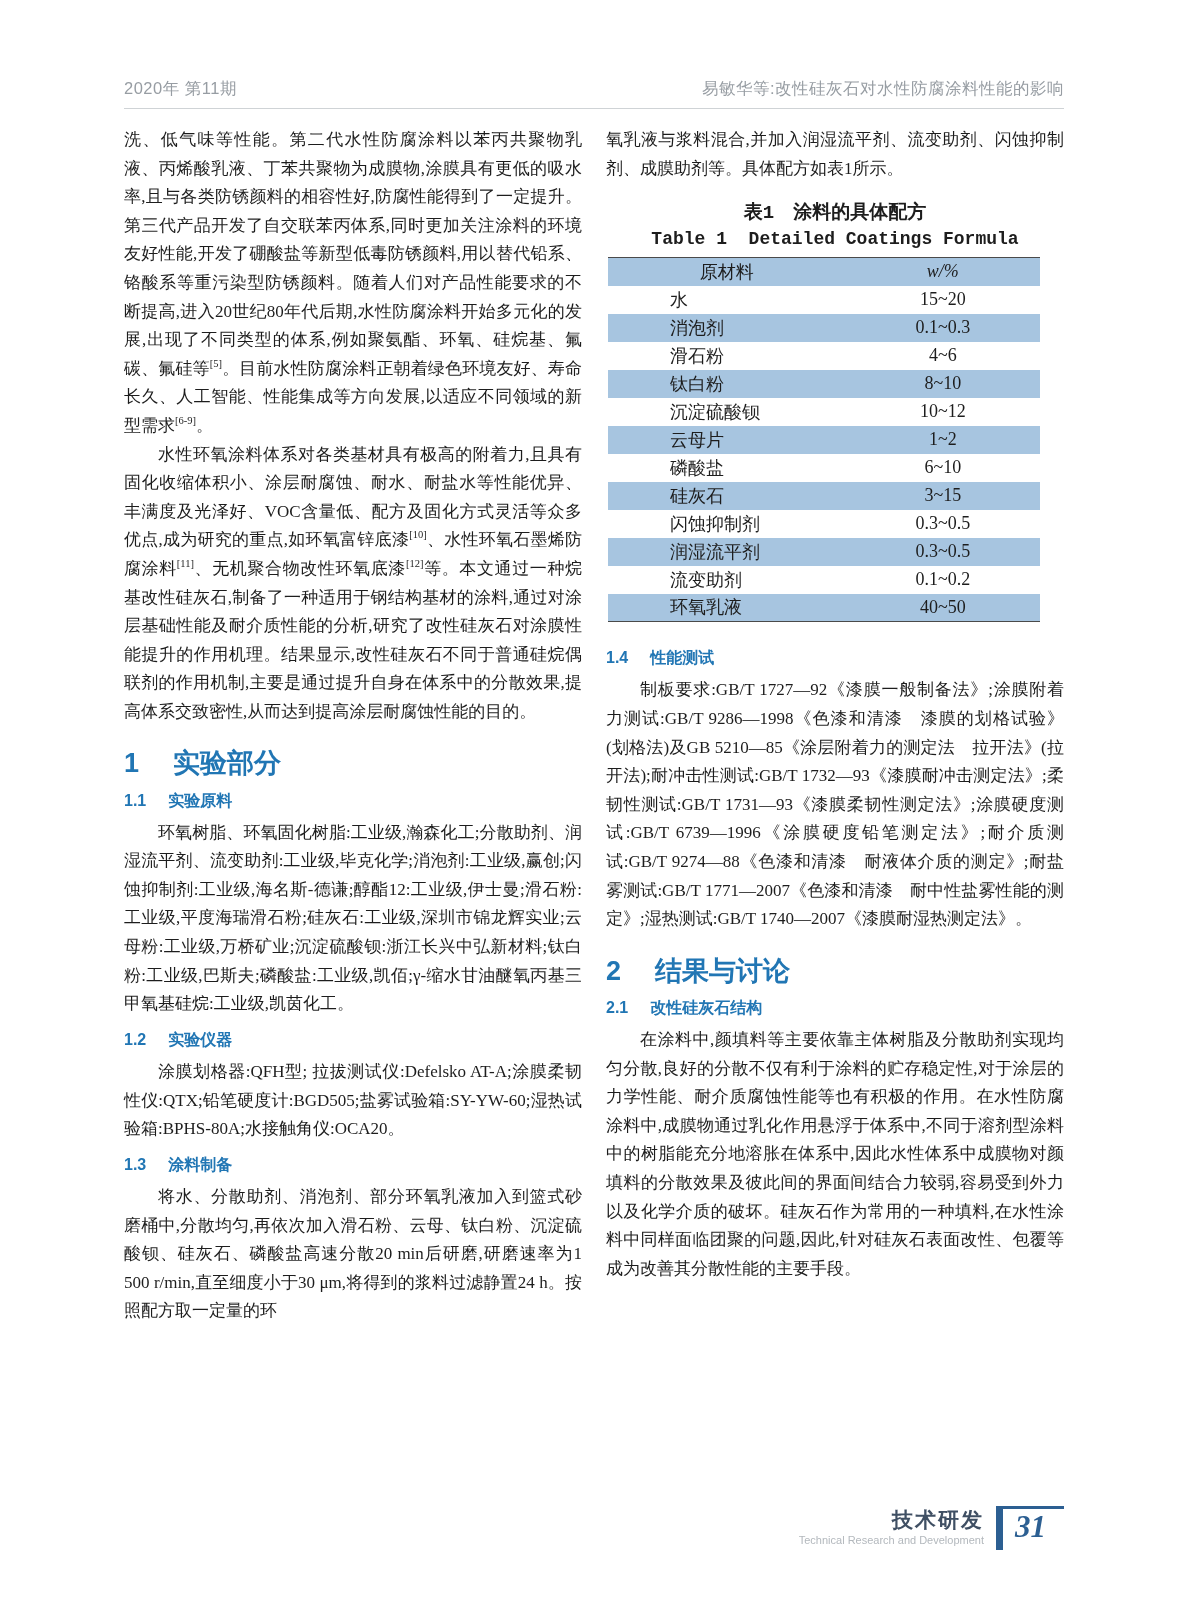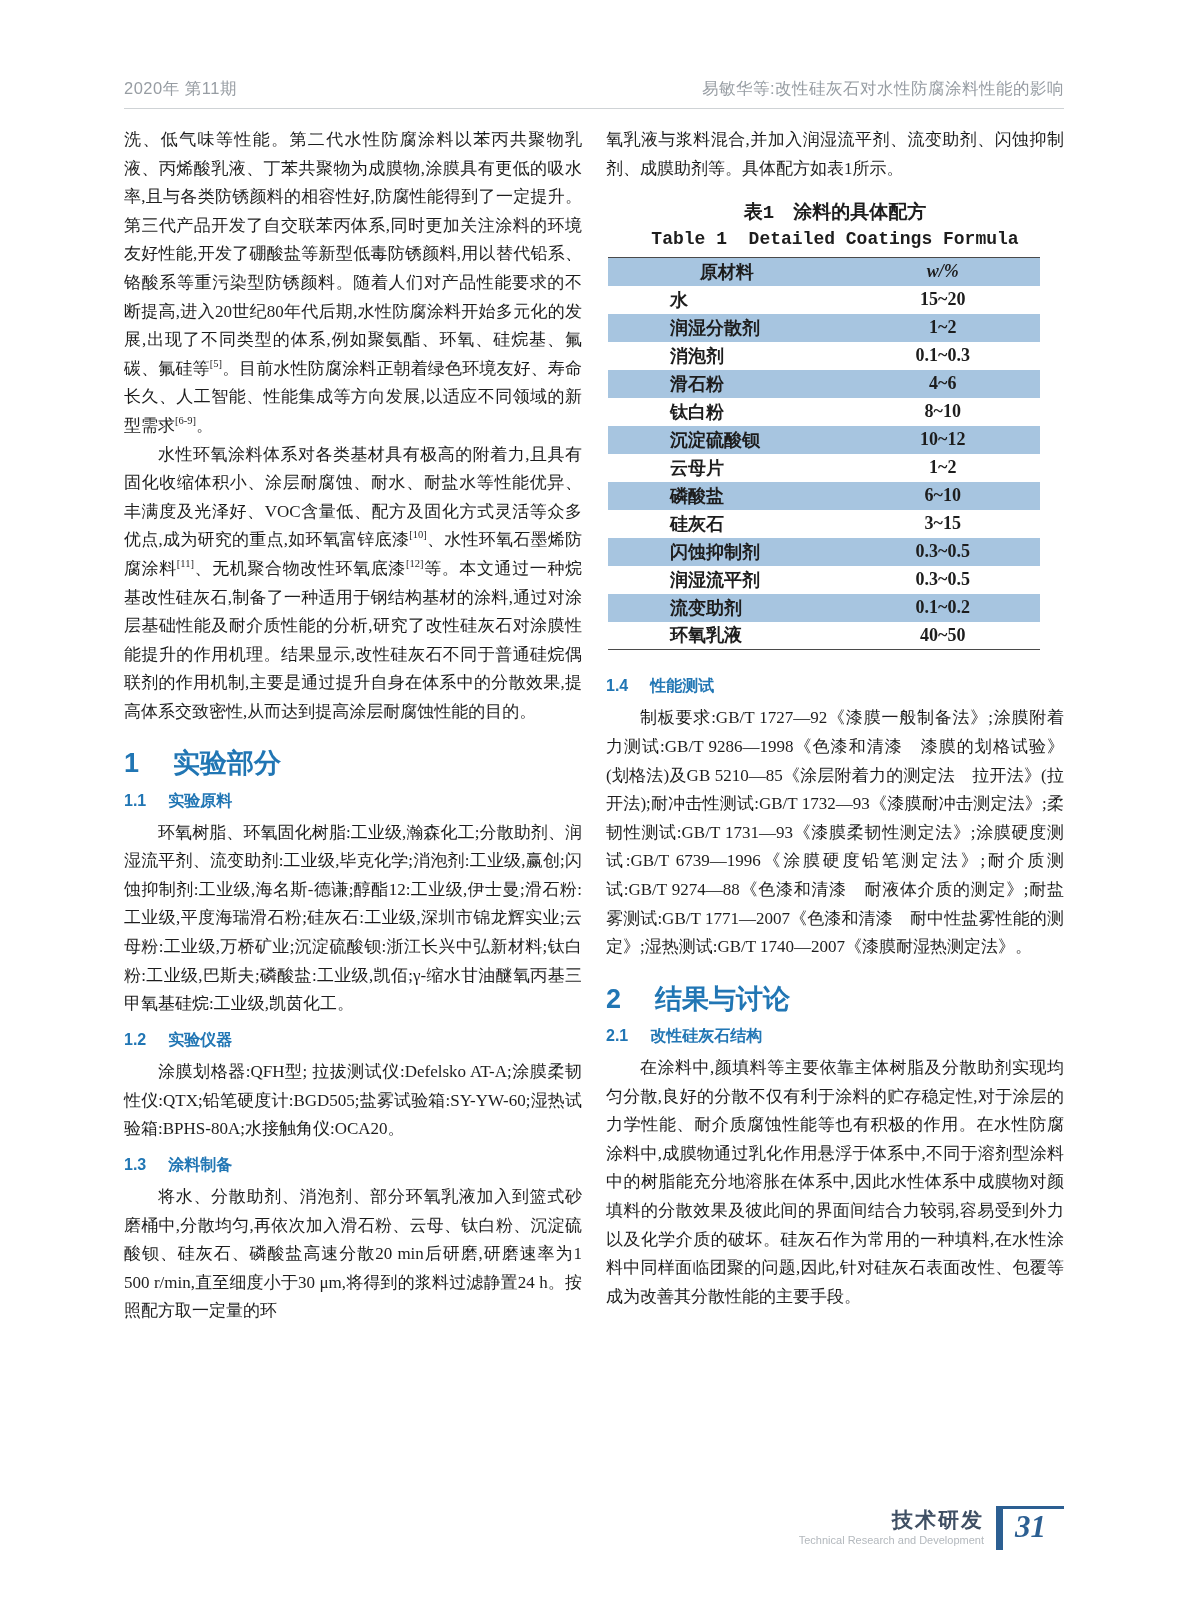--- a/index.html
+++ b/index.html
@@ -73,21 +73,21 @@
   }
   table.formula{
     width:calc(100% - 26px);
     margin-left:2px;
     border-collapse:collapse;
     border-top:1.5px solid var(--table-border);
     border-bottom:1.5px solid var(--table-border);
     font-size:18px;
   }
   table.formula td,table.formula th{
-    height:28px;padding:0;font-weight:bold;
+    height:28px;padding:0;font-weight:normal;
     vertical-align:middle;
   }
   table.formula .c-material{width:55%;text-align:left;padding-left:62px;}
   table.formula .c-value{width:45%;text-align:center;}
   table.formula thead th{background:var(--stripe);}
   table.formula thead .c-material{text-align:center;padding-left:0;}
   table.formula tbody tr:nth-child(even){background:var(--stripe);}
   .wpercent{font-style:italic;}
   
   .page-footer{
@@ -159,24 +159,20 @@
             <th class="c-material">原材料</th>
             <th class="c-value wpercent">w/%</th>
           </tr>
         </thead>
         <tbody>
           <tr>
               <td class="c-material">水</td>
               <td class="c-value">15~20</td>
             </tr>
           <tr>
-              <td class="c-material">润湿分散剂</td>
-              <td class="c-value">1~2</td>
-            </tr>
-          <tr>
               <td class="c-material">消泡剂</td>
               <td class="c-value">0.1~0.3</td>
             </tr>
           <tr>
               <td class="c-material">滑石粉</td>
               <td class="c-value">4~6</td>
             </tr>
           <tr>
               <td class="c-material">钛白粉</td>
               <td class="c-value">8~10</td>

